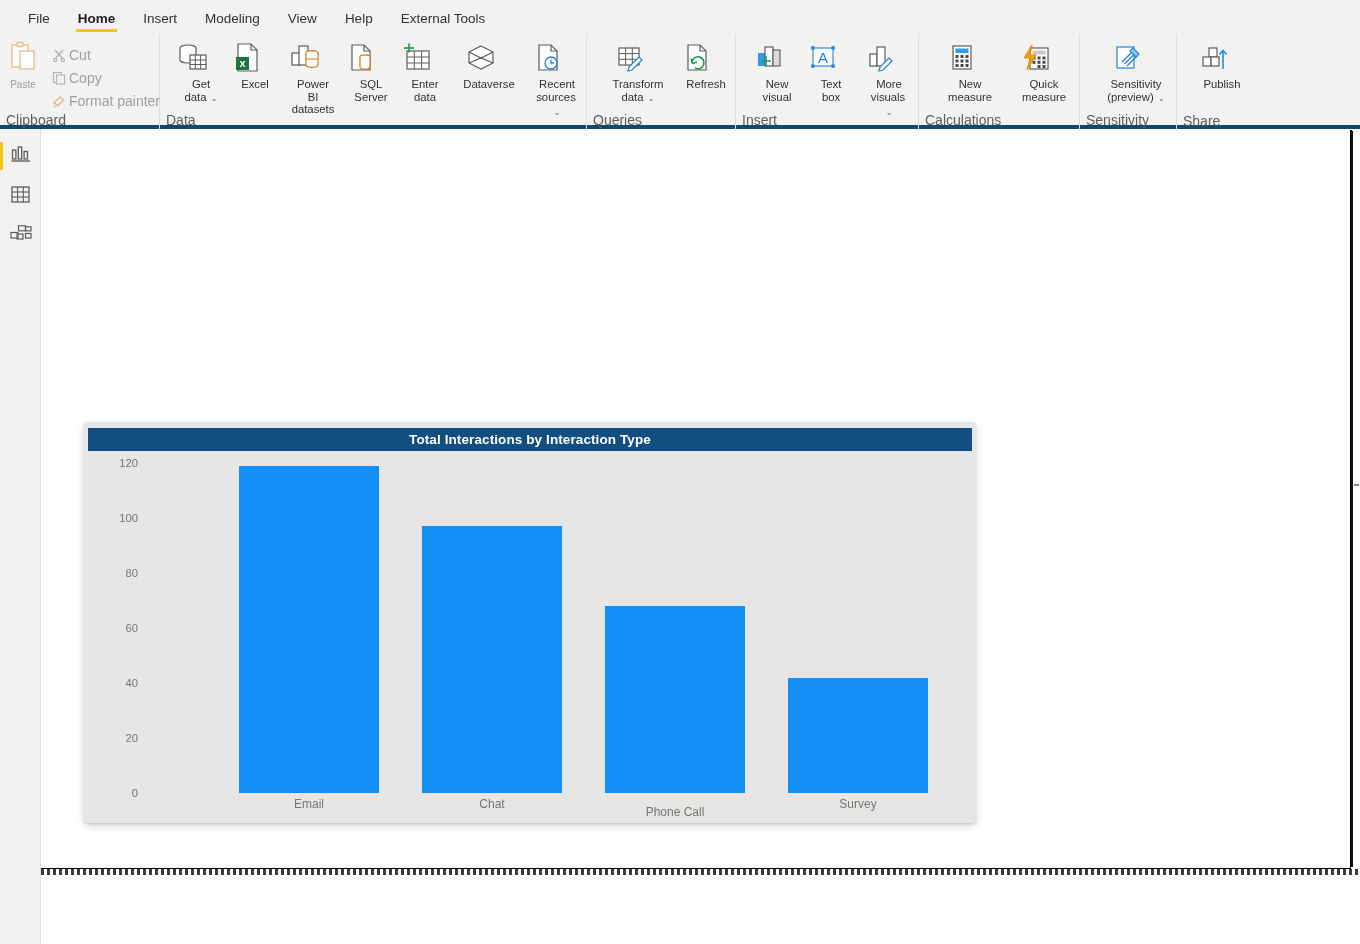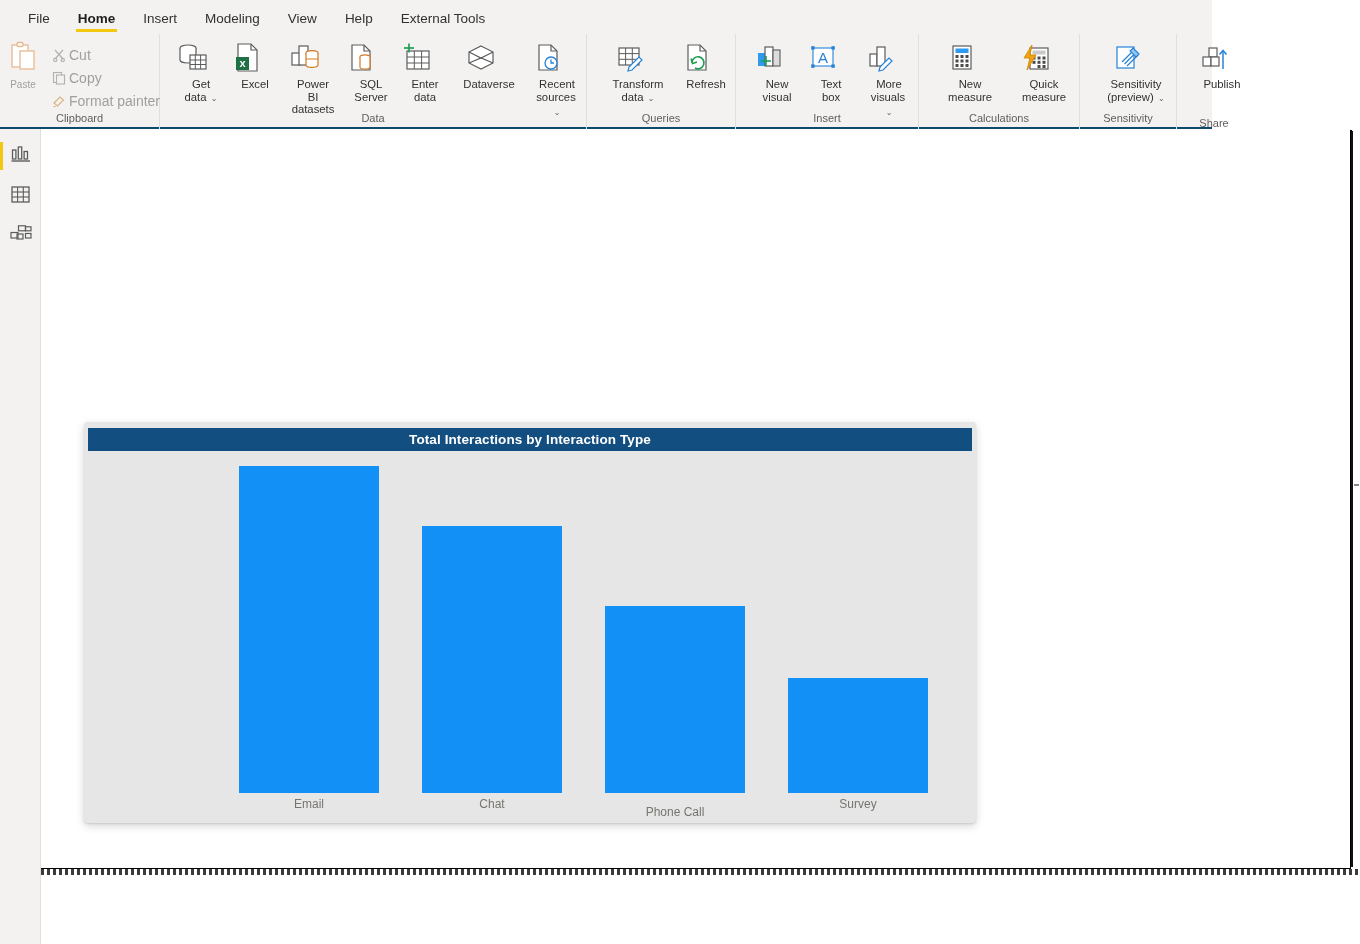--- a/index.html
+++ b/index.html
@@ -8,23 +8,23 @@
     width: 1360px; height: 944px;
     overflow: hidden;
     background: #ffffff;
     font-family: "Liberation Sans", sans-serif;
     -webkit-font-smoothing: antialiased;
   }
 
   
   #ribbon {
     position: absolute; left: 0; top: 0;
-    width: 1212px; height: 129px;
+    width: 1360px; height: 129px;
     background: #f3f2f1;
-    border-bottom: 2px solid #0c4a6e;
+    border-bottom: 4px solid #0c4a6e;
   }
   #tabbar {
     position: absolute; left: 0; top: 0;
     height: 34px; width: 100%;
     display: flex; align-items: flex-end;
     padding-left: 14px;
   }
   .rtab {
     position: relative;
     font-size: 13.5px;
@@ -58,23 +58,23 @@
     padding: 4px 6px 0 6px;
     border-right: 1px solid #e1dfdd;
   }
   .rgroup:last-child { border-right: none; gap: 24px; }
   .rgroup .gitems {
     display: flex;
     align-items: flex-start;
     height: 76px;
   }
   .rgroup .glabel {
-    font-size: 11px;
+    font-size: 14px;
     color: #605e5c;
-    text-align: center;
+    text-align: left;
     width: 100%;
     margin-top: -2px;
   }
   .ritem {
     display: flex;
     flex-direction: column;
     align-items: center;
     justify-content: flex-start;
     width: 54px;
     padding: 3px 2px 0 2px;
@@ -599,20 +599,29 @@
   </div>
 </div>
 
 <div id="canvaswrap">
   <div id="canvas-top-border"></div>
   <div id="canvas">
 
     <div id="visual" style="--titlebg: #124e80; background: rgb(230, 230, 230);">
       <div id="vis-title" style="color: rgb(255, 255, 255);">Total Interactions by Interaction Type</div>
       <div id="plot">
+        <div id="yaxis">
+            <div class="ytick" style="top: 12px; color: rgb(119, 117, 111);">120</div>
+            <div class="ytick" style="top: 67px; color: rgb(119, 117, 111);">100</div>
+            <div class="ytick" style="top: 122px; color: rgb(119, 117, 111);">80</div>
+            <div class="ytick" style="top: 177px; color: rgb(119, 117, 111);">60</div>
+            <div class="ytick" style="top: 232px; color: rgb(119, 117, 111);">40</div>
+            <div class="ytick" style="top: 287px; color: rgb(119, 117, 111);">20</div>
+            <div class="ytick" style="top: 342px; color: rgb(119, 117, 111);">0</div>
+          </div>
         <div id="bars">
             <div class="bar" title="Email: 119" style="left: 155px; top: 14.75px; height: 327.25px; background: rgb(18, 144, 245);"></div>
             <div class="xlabel" style="left: 140px; color: rgb(119, 117, 111);">Email</div>
             <div class="bar" title="Chat: 97" style="left: 338px; top: 75.25px; height: 266.75px; background: rgb(18, 144, 245);"></div>
             <div class="xlabel" style="left: 323px; color: rgb(119, 117, 111);">Chat</div>
             <div class="bar" title="Phone Call: 68" style="left: 521px; top: 155px; height: 187px; background: rgb(18, 144, 245);"></div>
             <div class="xlabel" style="left: 506px; color: rgb(119, 117, 111); margin-top: 8px;">Phone Call</div>
             <div class="bar" title="Survey: 42" style="left: 704px; top: 226.5px; height: 115.5px; background: rgb(18, 144, 245);"></div>
             <div class="xlabel" style="left: 689px; color: rgb(119, 117, 111);">Survey</div>
           </div>

